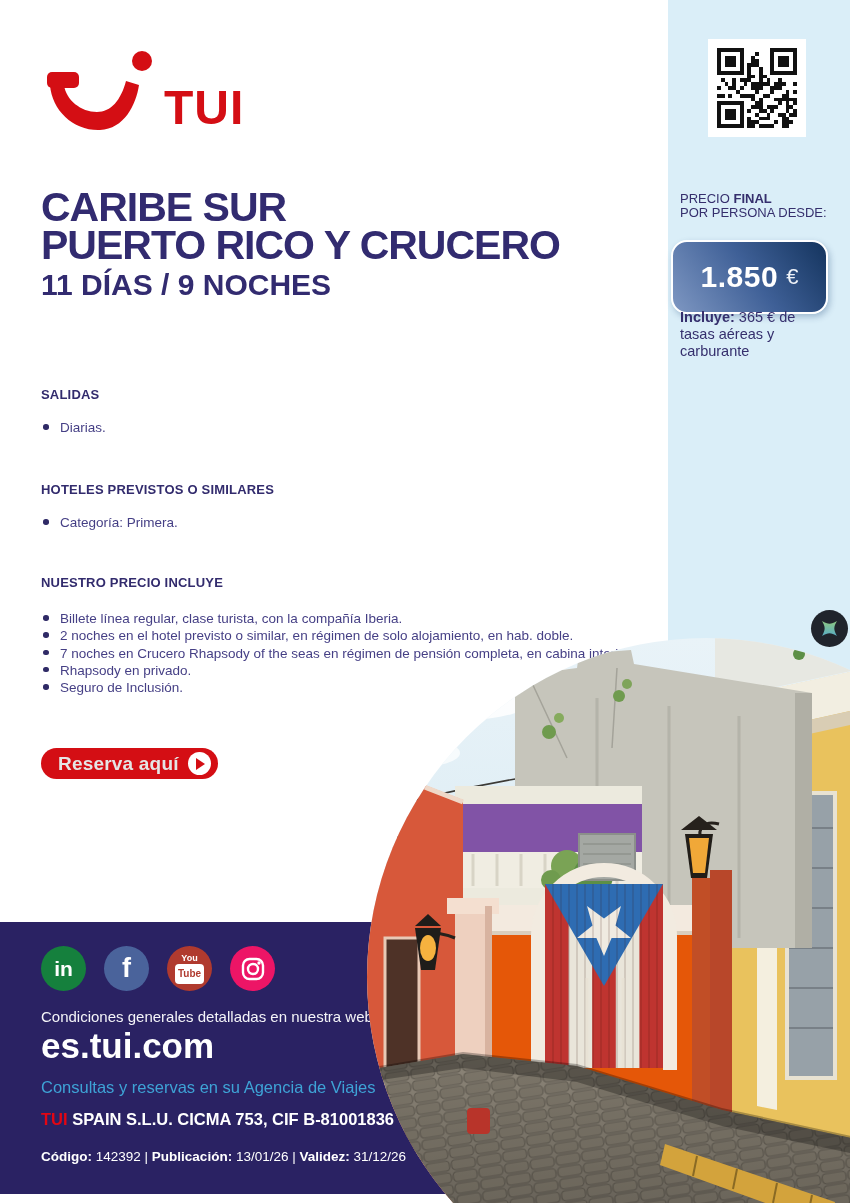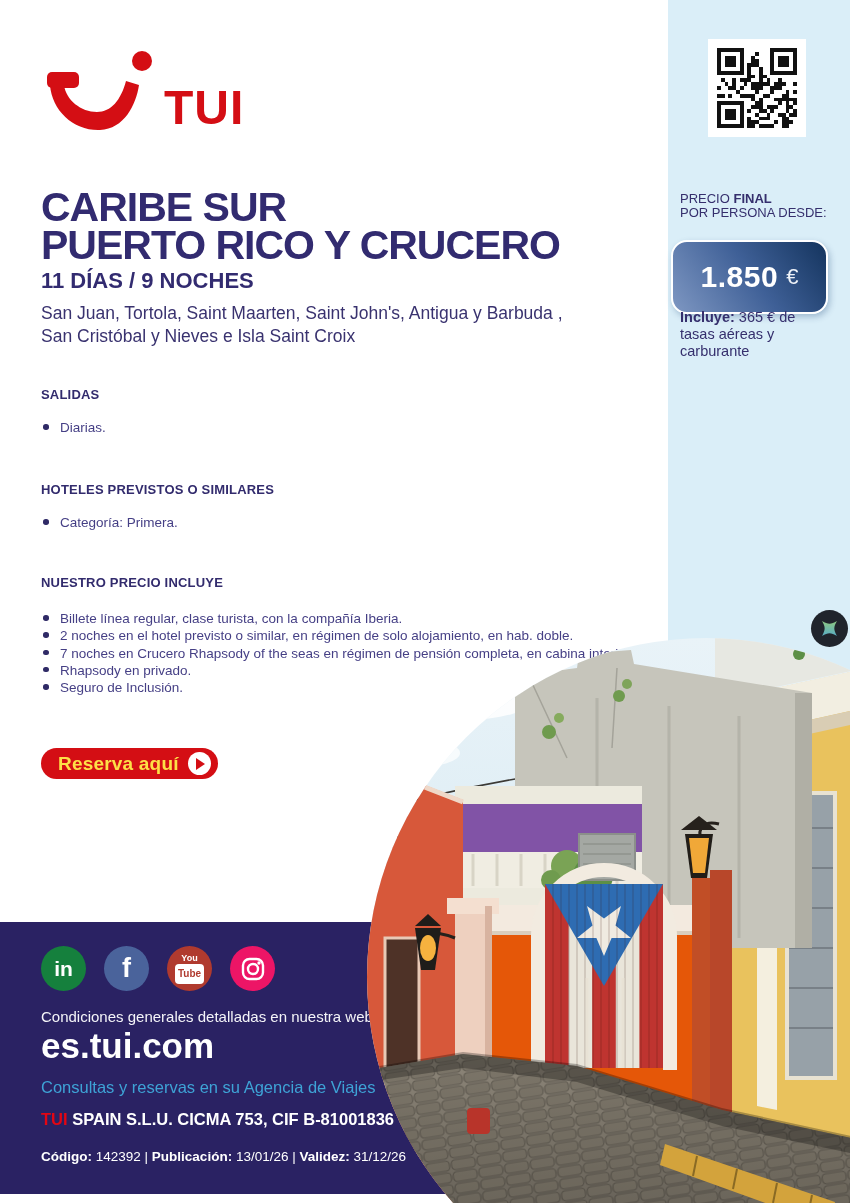--- a/index.html
+++ b/index.html
@@ -13,34 +13,34 @@
   .qr-box{position:absolute;left:708px;top:39px;width:98px;height:98px;background:#fff;z-index:2;
           display:flex;align-items:center;justify-content:center;}
   .qr-box svg{width:80px;height:80px;shape-rendering:crispEdges;}
 
   
   .logo{position:absolute;left:40px;top:45px;width:220px;height:96px;z-index:2;}
 
   
   .title{position:absolute;left:41px;top:188px;width:600px;color:#322b70;
          font-size:41px;font-weight:700;line-height:38px;letter-spacing:-1px;z-index:2;}
-  .duration{position:absolute;left:41px;top:268px;color:#322b70;font-size:22px;font-weight:700;z-index:2;}
+  .duration{position:absolute;left:41px;top:268px;color:#322b70;font-size:30px;font-weight:700;z-index:2;}
   .route{position:absolute;left:41px;top:302px;width:555px;color:#39326f;font-size:17.5px;
          line-height:1.32;z-index:2;}
 
   
   .section{position:absolute;left:41px;z-index:2;}
   .sec-head{color:#322b6d;font-size:13px;font-weight:700;letter-spacing:.2px;}
   .sec-item{position:relative;padding-left:19px;color:#453f85;font-size:13.5px;height:17.3px;}
   .sec-item .dot{position:absolute;left:2px;top:4px;width:5.5px;height:5.5px;border-radius:50%;background:#2f2a66;}
 
   
   .cta{position:absolute;left:41px;top:748px;height:31px;background:#d40e14;border-radius:17px;
        display:flex;align-items:center;padding:0 7px 0 17px;z-index:2;cursor:pointer;}
-  .cta .cta-label{color:#fde047;font-size:19px;font-weight:700;letter-spacing:.2px;}
+  .cta .cta-label{color:#e5e5e5;font-size:19px;font-weight:700;letter-spacing:.2px;}
   .cta .play{width:23px;height:23px;border-radius:50%;background:#fff;margin-left:9px;position:relative;}
   .cta .play::before{content:"";position:absolute;left:8px;top:5.5px;border-style:solid;
        border-width:6px 0 6px 9px;border-color:transparent transparent transparent #d40e14;}
 
   
   .price-caption{position:absolute;left:680px;top:192px;width:160px;color:#352f6d;
                  font-size:13px;line-height:1.1;z-index:2;}
   .price-pill{position:absolute;left:671px;top:240px;width:157px;height:74px;border-radius:16px;
               border:2.5px solid #ffffff;box-sizing:border-box;z-index:2;
               background:linear-gradient(55deg,#7e97c2 0%,#3f6097 52%,#14345e 100%);
@@ -223,21 +223,20 @@
       <circle cx="102" cy="16" r="10" fill="#d40e14"></circle>
       <text x="124" y="79" font-family="Liberation Sans, sans-serif" font-size="48" font-weight="700" fill="#d40e14" letter-spacing="1">TUI</text>
     </svg>
   </div>
 
   <div class="title">
     <div>CARIBE SUR</div>
     <div>PUERTO RICO Y CRUCERO</div>
   </div>
   <div class="duration">11 DÍAS / 9 NOCHES</div>
-  <div class="route">San Juan, Tortola, Saint Maarten, Saint John's, Antigua y Barbuda , San Cristóbal y Nieves e Isla Saint Croix</div>
 
   <div class="section" style="top:387px">
     <div class="sec-head">SALIDAS</div>
     <div class="sec-item" style="margin-top:18px">
       <span class="dot"></span>
       <span>Diarias.</span>
     </div>
   </div>
 
   <div class="section" style="top:482px">

